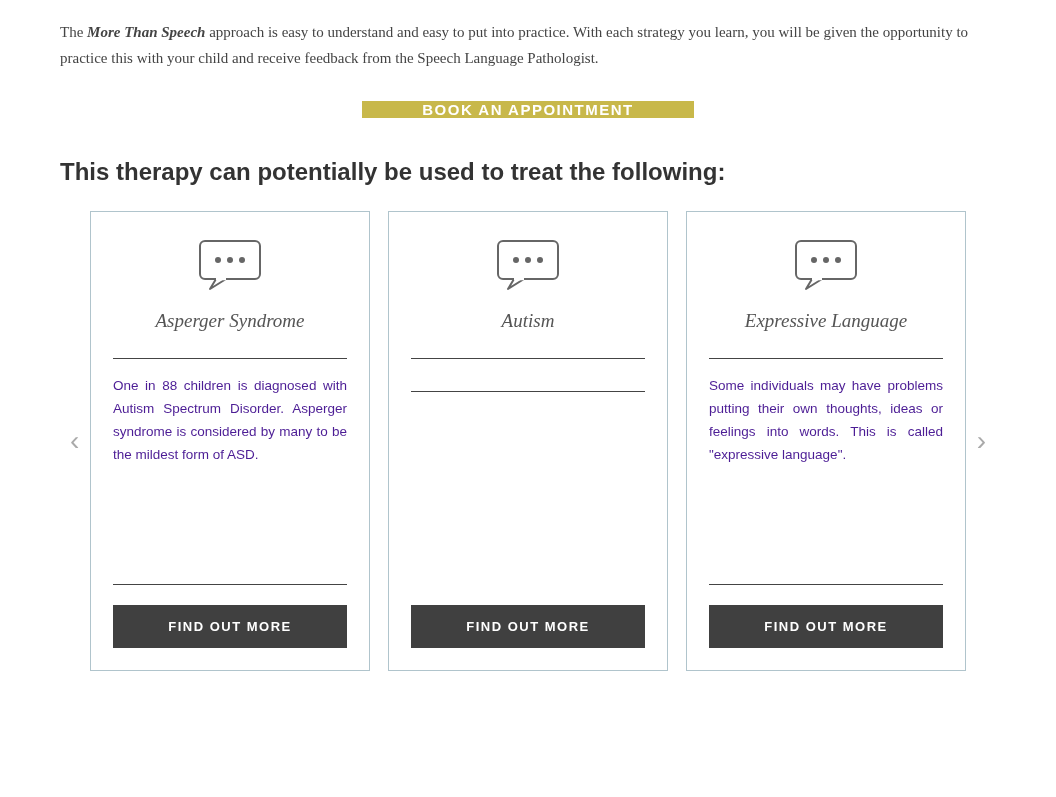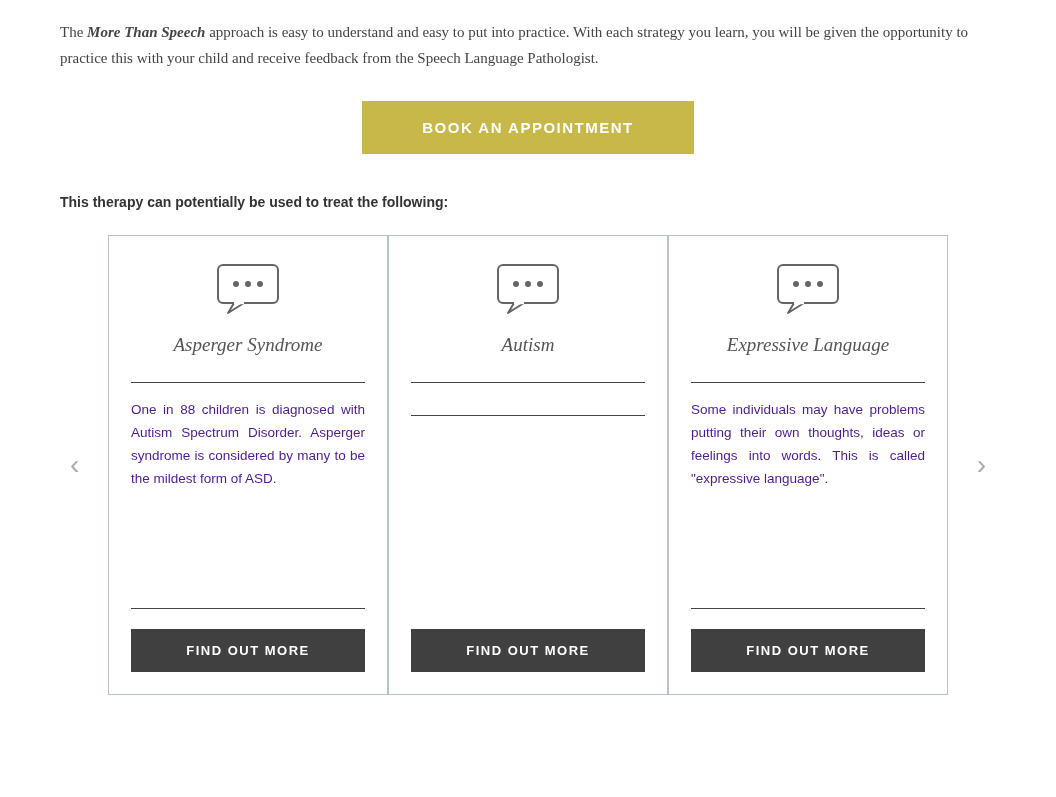--- a/index.html
+++ b/index.html
@@ -36,32 +36,32 @@
     .book-btn-container {
       display: flex;
       justify-content: center;
       margin: 20px 0 40px 0;
     }
 
     .book-btn {
       background-color: #c8b84a;
       color: #ffffff;
       border: none;
-      padding: 18px 60px;
+      padding: 0 60px;
       font-size: 15px;
       font-weight: bold;
       letter-spacing: 1.5px;
       cursor: pointer;
       text-transform: uppercase;
       font-family: Arial, sans-serif;
     }
 
     .section-title {
       font-family: Arial, sans-serif;
-      font-size: 14px;
+      font-size: 24px;
       font-weight: bold;
       color: #333333;
       margin-bottom: 25px;
     }
 
     .carousel-container {
       display: flex;
       align-items: center;
       position: relative;
     }
@@ -72,20 +72,21 @@
       font-size: 28px;
       color: #aaaaaa;
       cursor: pointer;
       padding: 10px;
       flex-shrink: 0;
       line-height: 1;
     }
 
     .cards-wrapper {
       display: flex;
+      gap: 18px;
       flex: 1;
       justify-content: center;
     }
 
     .card {
       border: 1.5px solid #b0c4cc;
       background: #ffffff;
       width: 280px;
       min-height: 460px;
       display: flex;

